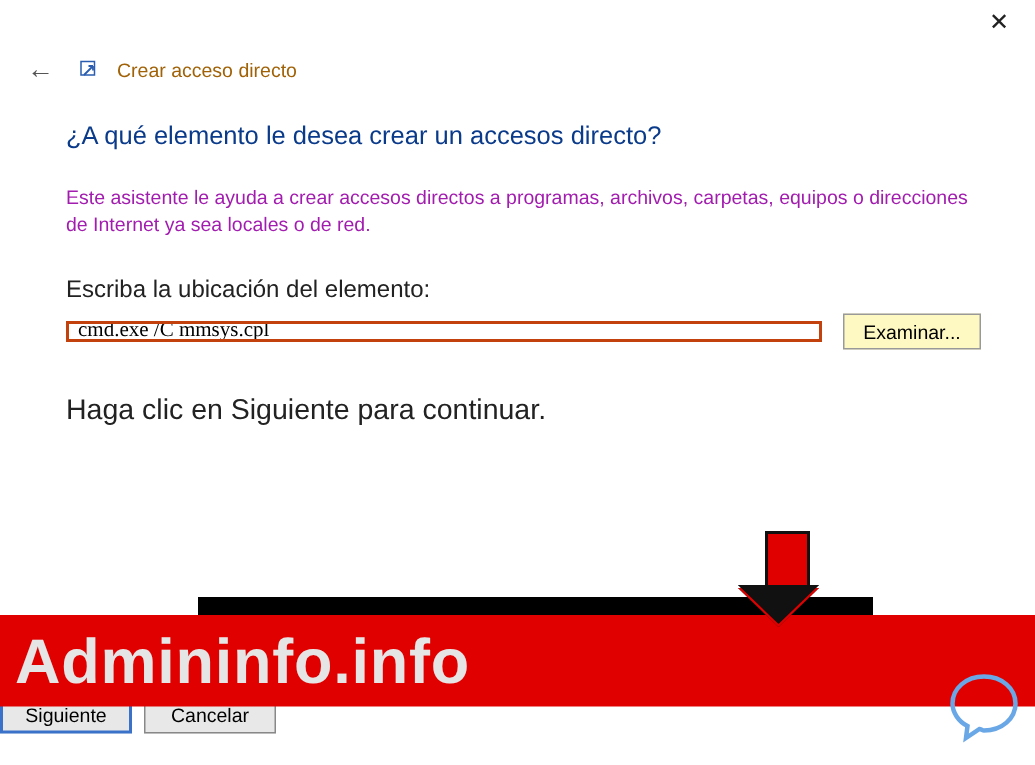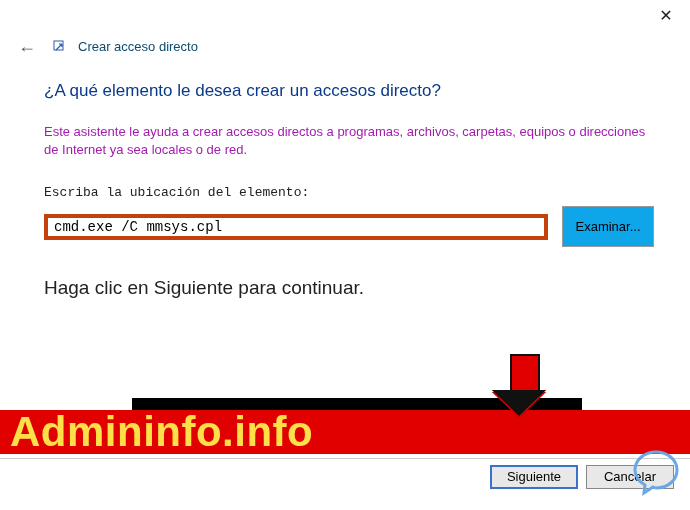--- a/index.html
+++ b/index.html
@@ -3,34 +3,34 @@
 <meta charset="utf-8">
 <style>
   * { box-sizing: border-box; margin: 0; padding: 0; }
   html, body { width: 690px; height: 510px; font-family: "Segoe UI", Tahoma, sans-serif; background: #fff; overflow: hidden; }
   .window { width: 690px; height: 510px; position: relative; background: #fff; }
   .titlebar { height: 30px; display: flex; align-items: center; position: relative; }
   .close-btn { position: absolute; right: 4px; top: 2px; width: 40px; height: 26px; display: flex; align-items: center; justify-content: center; font-size: 16px; color: #222; cursor: pointer; }
   .header-row { display: flex; align-items: center; gap: 10px; padding: 4px 0 0 12px; }
   .back-arrow { font-size: 18px; color: #555; cursor: pointer; padding: 2px 6px; }
   .wizard-icon { width: 16px; height: 16px; display: inline-flex; align-items: center; justify-content: center; }
-  .wizard-title { font-size: 13px; color: #0c4a6e; }
+  .wizard-title { font-size: 13px; color: #a16207; }
   .content { padding: 22px 36px 0 44px; }
   .heading { color: #0a3a8a; font-size: 17px; font-weight: 400; margin-bottom: 22px; }
   .desc { font-size: 13px; color: #a21caf; line-height: 1.4; margin-bottom: 26px; }
-  .field-label { font-size: 13px; color: #222; margin-bottom: 6px; display: block; font-family: Liberation Mono, monospace; }
+  .field-label { font-size: 16px; color: #222; margin-bottom: 6px; display: block; }
   .input-row { display: flex; align-items: center; gap: 14px; margin-bottom: 30px; }
-  .path-input { flex: 1; height: 26px; border: 4px solid #c2410c; padding: 2px 6px; font-size: 14px; font-family: Liberation Mono, monospace; }
-  .browse-btn { height: 41px; min-width: 92px; background: #0ea5e9; border: 1px solid #999; font-size: 13px; cursor: pointer; padding: 0 10px; }
+  .path-input { flex: 1; height: 14px; border: 2px solid #c2410c; padding: 2px 6px; font-size: 14px; font-family: Liberation Serif, serif; }
+  .browse-btn { height: 24px; min-width: 92px; background: #fef9c3; border: 1px solid #999; font-size: 13px; cursor: pointer; padding: 0 10px; }
   .hint { font-size: 19px; color: #222; }
-  .footer { position: absolute; left: 0; right: 0; bottom: 0; height: 52px; border-top: 1px solid #ccc; display: flex; align-items: center; justify-content: flex-end; gap: 8px; padding: 0 16px 16px 0; z-index: 1; }
+  .footer { position: absolute; left: 0; right: 0; bottom: 0; height: 52px; border-top: 1px solid #ccc; display: flex; align-items: center; gap: 8px; padding: 0 16px 16px 0; z-index: 1; }
   .dlg-btn { height: 24px; min-width: 88px; background: #e8e8e8; border: 1px solid #888; font-size: 13px; cursor: pointer; }
   .dlg-btn.primary { border: 2px solid #3a72c9; }
   
-  .wm-bar { position: absolute; left: 0; right: 0; height: 44px; top: 410px; background: #e10000; color: #fde047; font-size: 42px; font-weight: 700; display: flex; align-items: center; padding-left: 10px; letter-spacing: 0.5px; z-index: 5; }
+  .wm-bar { position: absolute; left: 0; right: 0; height: 61px; top: 410px; background: #e10000; color: #e5e5e5; font-size: 42px; font-weight: 700; display: flex; align-items: center; padding-left: 10px; letter-spacing: 0.5px; z-index: 5; }
   .wm-arrow { position: absolute; top: 354px; left: 504px; z-index: 6; }
   .wm-arrow .stem { width: 30px; height: 38px; background: #e10000; border: 2px solid #111; margin: 0 auto; }
   .wm-arrow .head { width: 0; height: 0; border-left: 27px solid transparent; border-right: 27px solid transparent; border-top: 26px solid #e10000; margin-left: -12px; filter: drop-shadow(0 0 0 #111); position: relative; }
   .wm-arrow .head::after { content: ""; position: absolute; left: -27px; top: -28px; width: 0; height: 0; border-left: 27px solid transparent; border-right: 27px solid transparent; border-top: 26px solid #111; z-index: -1; }
   .wm-logo { position: absolute; right: 8px; bottom: 8px; z-index: 7; }
   .wm-logo svg { width: 52px; height: 52px; }
   .black-gap { position: absolute; left: 132px; top: 398px; width: 450px; height: 16px; background: #000; z-index: 4; }
 </style>
 </head>
 <body>

